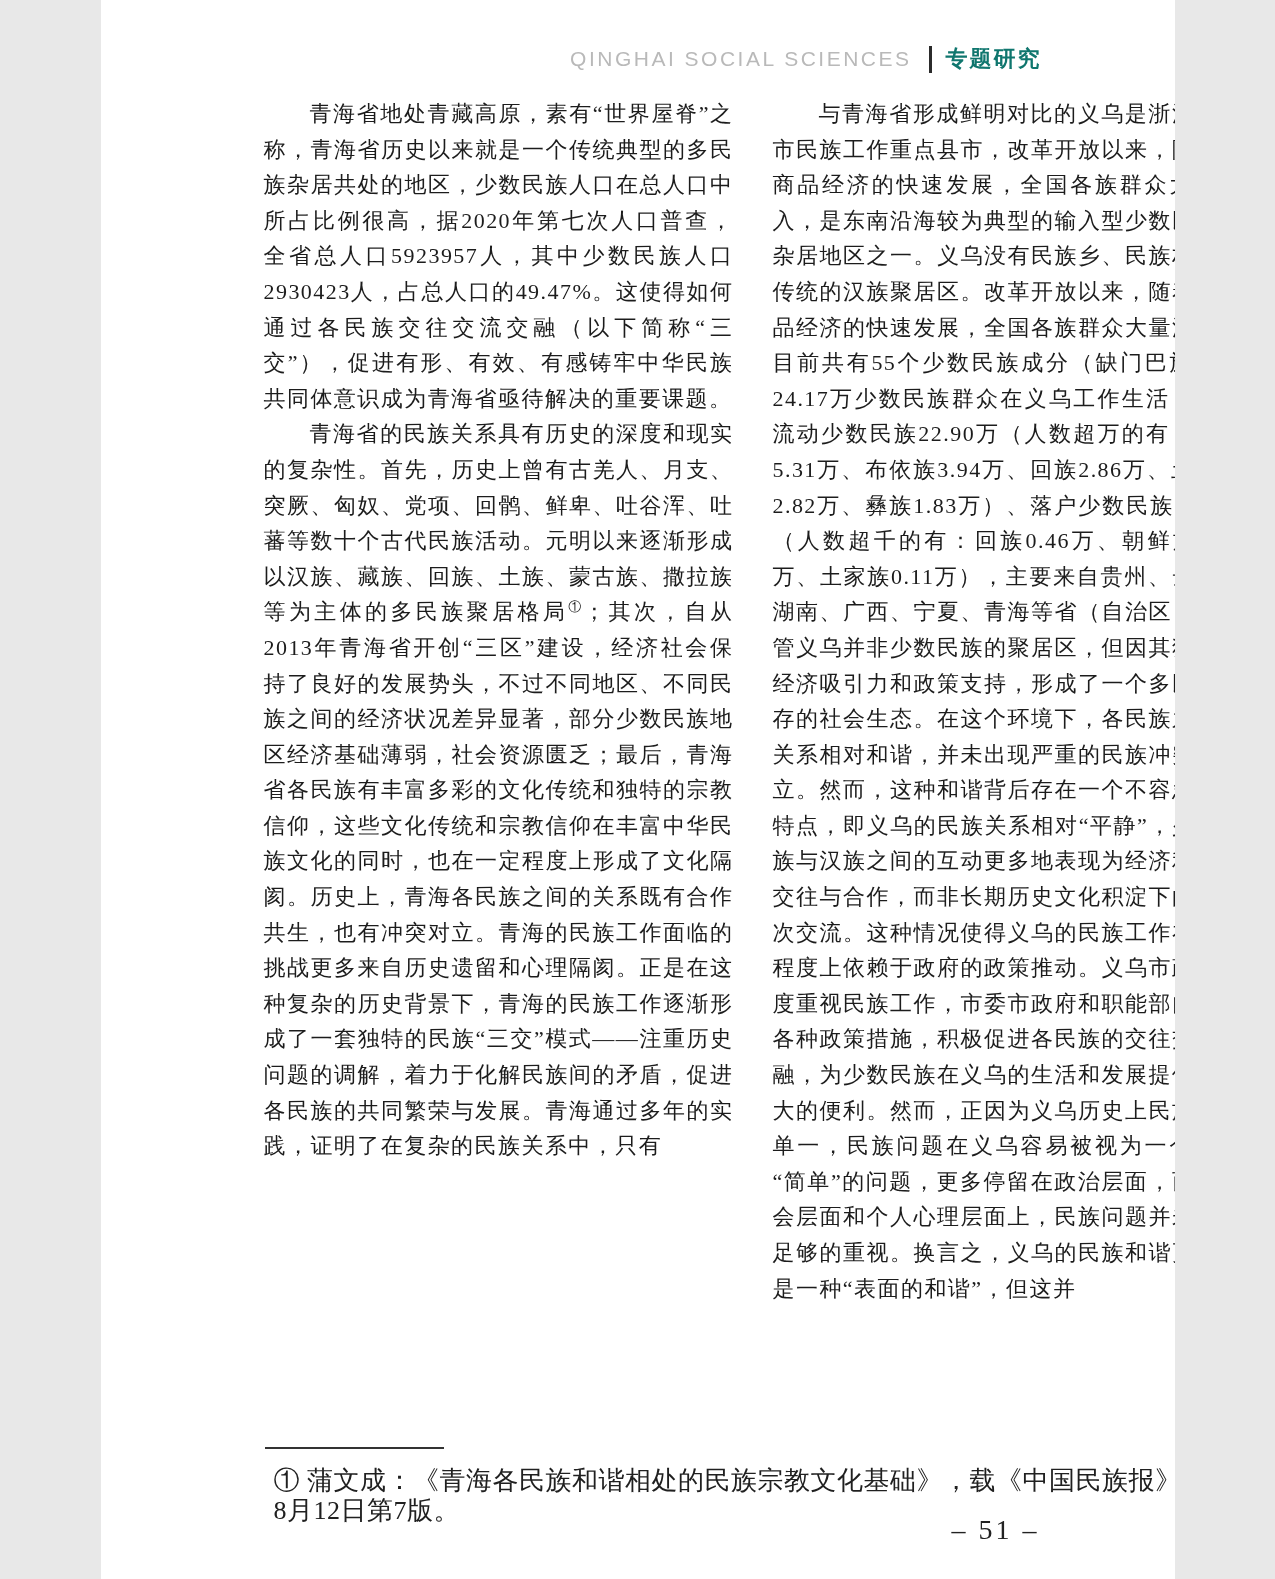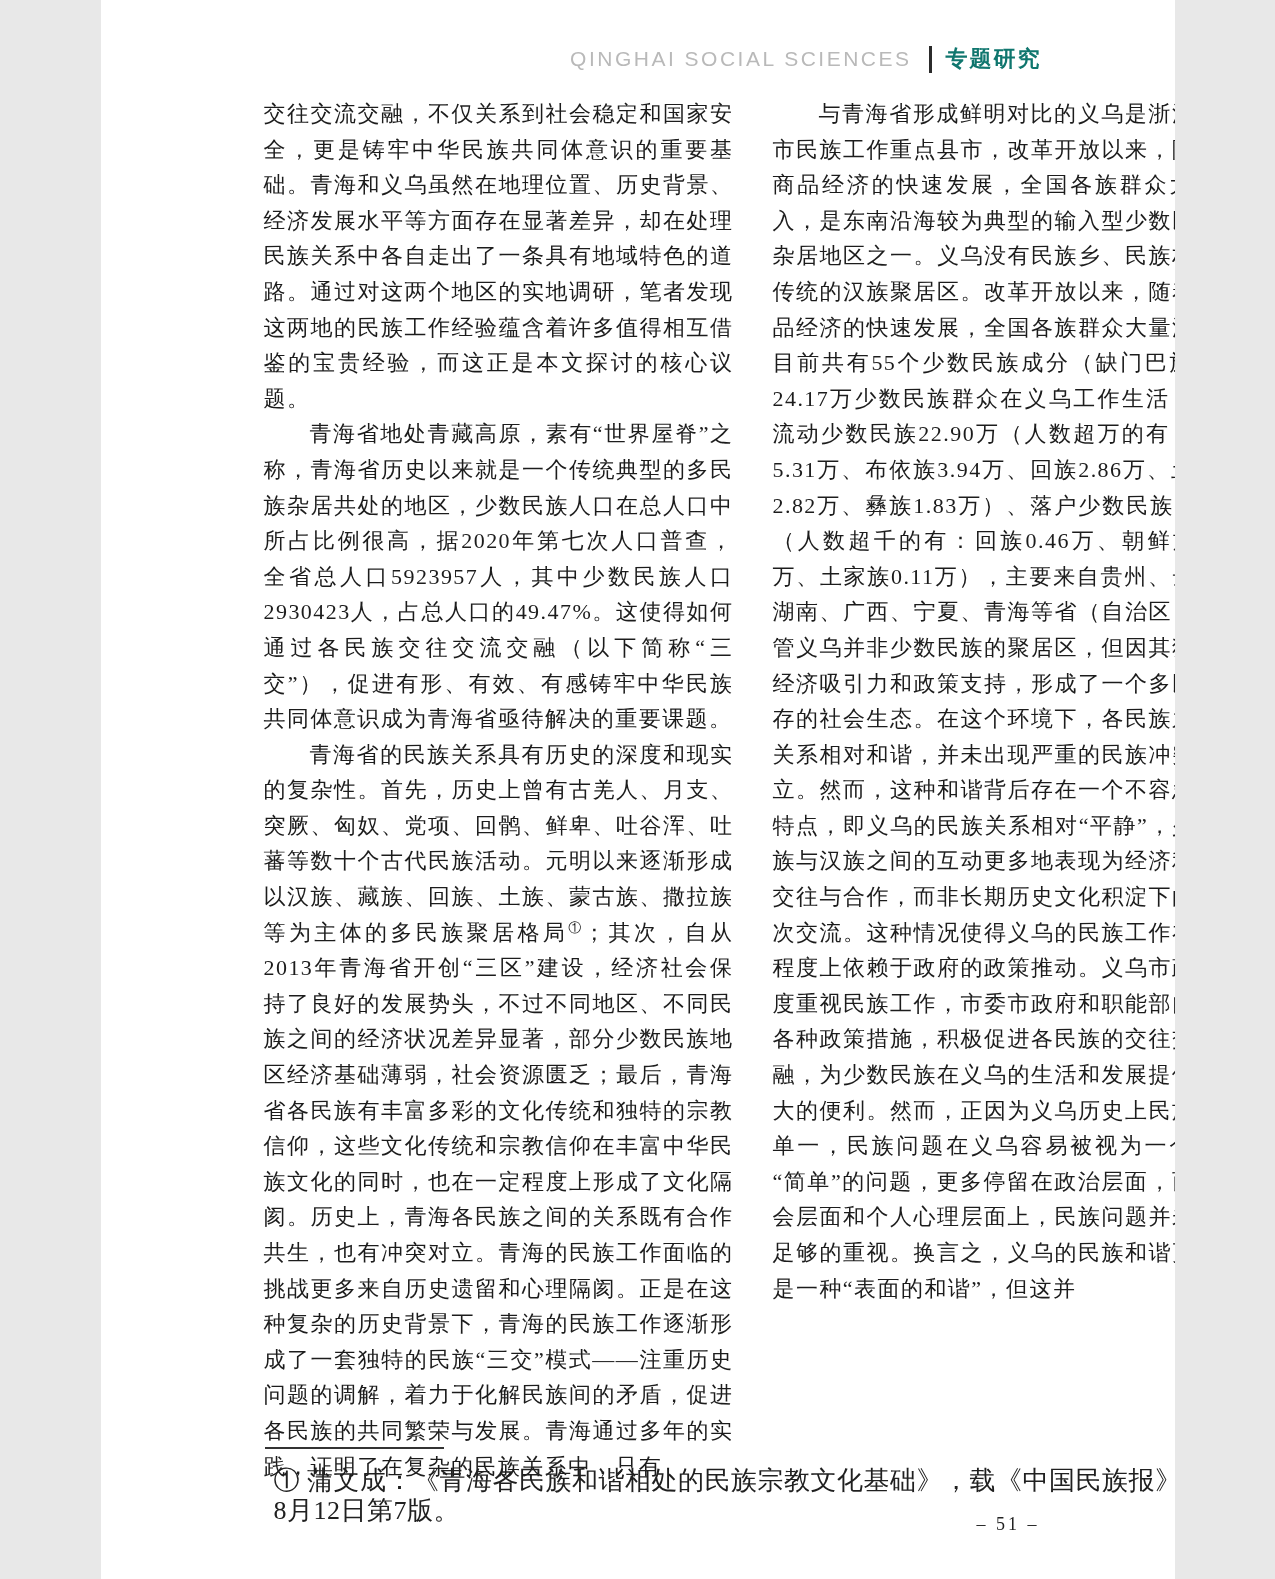--- a/index.html
+++ b/index.html
@@ -95,39 +95,38 @@
     letter-spacing: 0.5px;
     color: #202020;
     text-align: left;
   }
 
   
   .page-number {
     position: absolute;
     top: 1514px;
     right: 135px;
-    font-size: 18px;
+    font-size: 28px;
     letter-spacing: 3px;
     color: #222222;
     white-space: nowrap;
   }
 </style>
 </head>
 <body>
 
 <div class="page">
 
   <div class="running-head">
     <span class="journal-name">QINGHAI SOCIAL SCIENCES</span>
     <span class="head-divider"></span>
     <span class="section-title">专题研究</span>
   </div>
 
   <div class="column column-left">
-    <p class="para">交往交流交融，不仅关系到社会稳定和国家安全，更是铸牢中华民族共同体意识的重要基础。青海和义乌虽然在地理位置、历史背景、经济发展水平等方面存在显著差异，却在处理民族关系中各自走出了一条具有地域特色的道路。通过对这两个地区的实地调研，笔者发现这两地的民族工作经验蕴含着许多值得相互借鉴的宝贵经验，而这正是本文探讨的核心议题。</p>
     <p class="para indent">青海省地处青藏高原，素有“世界屋脊”之称，青海省历史以来就是一个传统典型的多民族杂居共处的地区，少数民族人口在总人口中所占比例很高，据2020年第七次人口普查，全省总人口5923957人，其中少数民族人口2930423人，占总人口的49.47%。这使得如何通过各民族交往交流交融（以下简称“三交”），促进有形、有效、有感铸牢中华民族共同体意识成为青海省亟待解决的重要课题。</p>
     <p class="para indent"><span>青海省的民族关系具有历史的深度和现实的复杂性。首先，历史上曾有古羌人、月支、突厥、匈奴、党项、回鹘、鲜卑、吐谷浑、吐蕃等数十个古代民族活动。元明以来逐渐形成以汉族、藏族、回族、土族、蒙古族、撒拉族等为主体的多民族聚居格局</span><sup>①</sup><span>；其次，自从2013年青海省开创“三区”建设，经济社会保持了良好的发展势头，不过不同地区、不同民族之间的经济状况差异显著，部分少数民族地区经济基础薄弱，社会资源匮乏；最后，青海省各民族有丰富多彩的文化传统和独特的宗教信仰，这些文化传统和宗教信仰在丰富中华民族文化的同时，也在一定程度上形成了文化隔阂。历史上，青海各民族之间的关系既有合作共生，也有冲突对立。青海的民族工作面临的挑战更多来自历史遗留和心理隔阂。正是在这种复杂的历史背景下，青海的民族工作逐渐形成了一套独特的民族“三交”模式——注重历史问题的调解，着力于化解民族间的矛盾，促进各民族的共同繁荣与发展。青海通过多年的实践，证明了在复杂的民族关系中，只有</span></p>
   </div>
 
   <div class="column column-right">
     <p class="para indent">与青海省形成鲜明对比的义乌是浙江省城市民族工作重点县市，改革开放以来，随着小商品经济的快速发展，全国各族群众大量流入，是东南沿海较为典型的输入型少数民族散杂居地区之一。义乌没有民族乡、民族村，是传统的汉族聚居区。改革开放以来，随着小商品经济的快速发展，全国各族群众大量流入，目前共有55个少数民族成分（缺门巴族）、24.17万少数民族群众在义乌工作生活，其中流动少数民族22.90万（人数超万的有：苗族5.31万、布依族3.94万、回族2.86万、土家族2.82万、彝族1.83万）、落户少数民族1.27万（人数超千的有：回族0.46万、朝鲜族0.22万、土家族0.11万），主要来自贵州、云南、湖南、广西、宁夏、青海等省（自治区）。尽管义乌并非少数民族的聚居区，但因其独特的经济吸引力和政策支持，形成了一个多民族共存的社会生态。在这个环境下，各民族之间的关系相对和谐，并未出现严重的民族冲突或对立。然而，这种和谐背后存在一个不容忽视的特点，即义乌的民族关系相对“平静”，少数民族与汉族之间的互动更多地表现为经济利益的交往与合作，而非长期历史文化积淀下的深层次交流。这种情况使得义乌的民族工作在很大程度上依赖于政府的政策推动。义乌市政府高度重视民族工作，市委市政府和职能部门通过各种政策措施，积极促进各民族的交往交流交融，为少数民族在义乌的生活和发展提供了极大的便利。然而，正因为义乌历史上民族成分单一，民族问题在义乌容易被视为一个相对“简单”的问题，更多停留在政治层面，而在社会层面和个人心理层面上，民族问题并未引起足够的重视。换言之，义乌的民族和谐更多的是一种“表面的和谐”，但这并</p>
   </div>
 
   <div class="footnote-rule"></div>
   <p class="footnote">① 蒲文成：《青海各民族和谐相处的民族宗教文化基础》，载《中国民族报》2014年8月12日第7版。</p>

